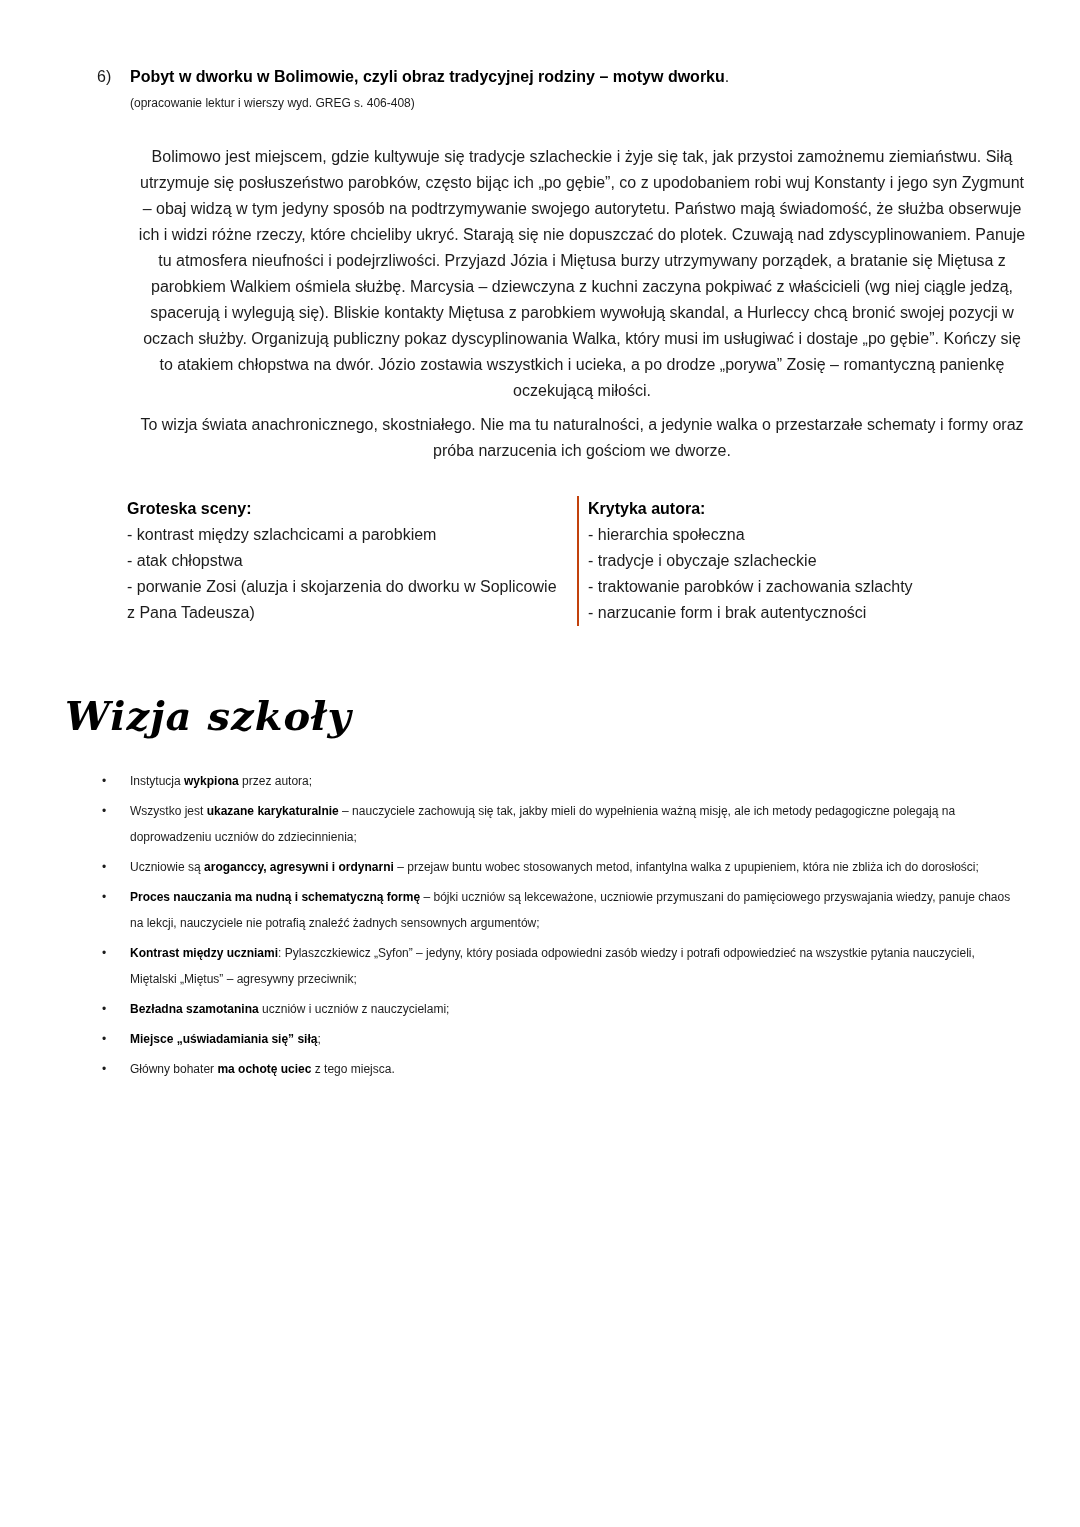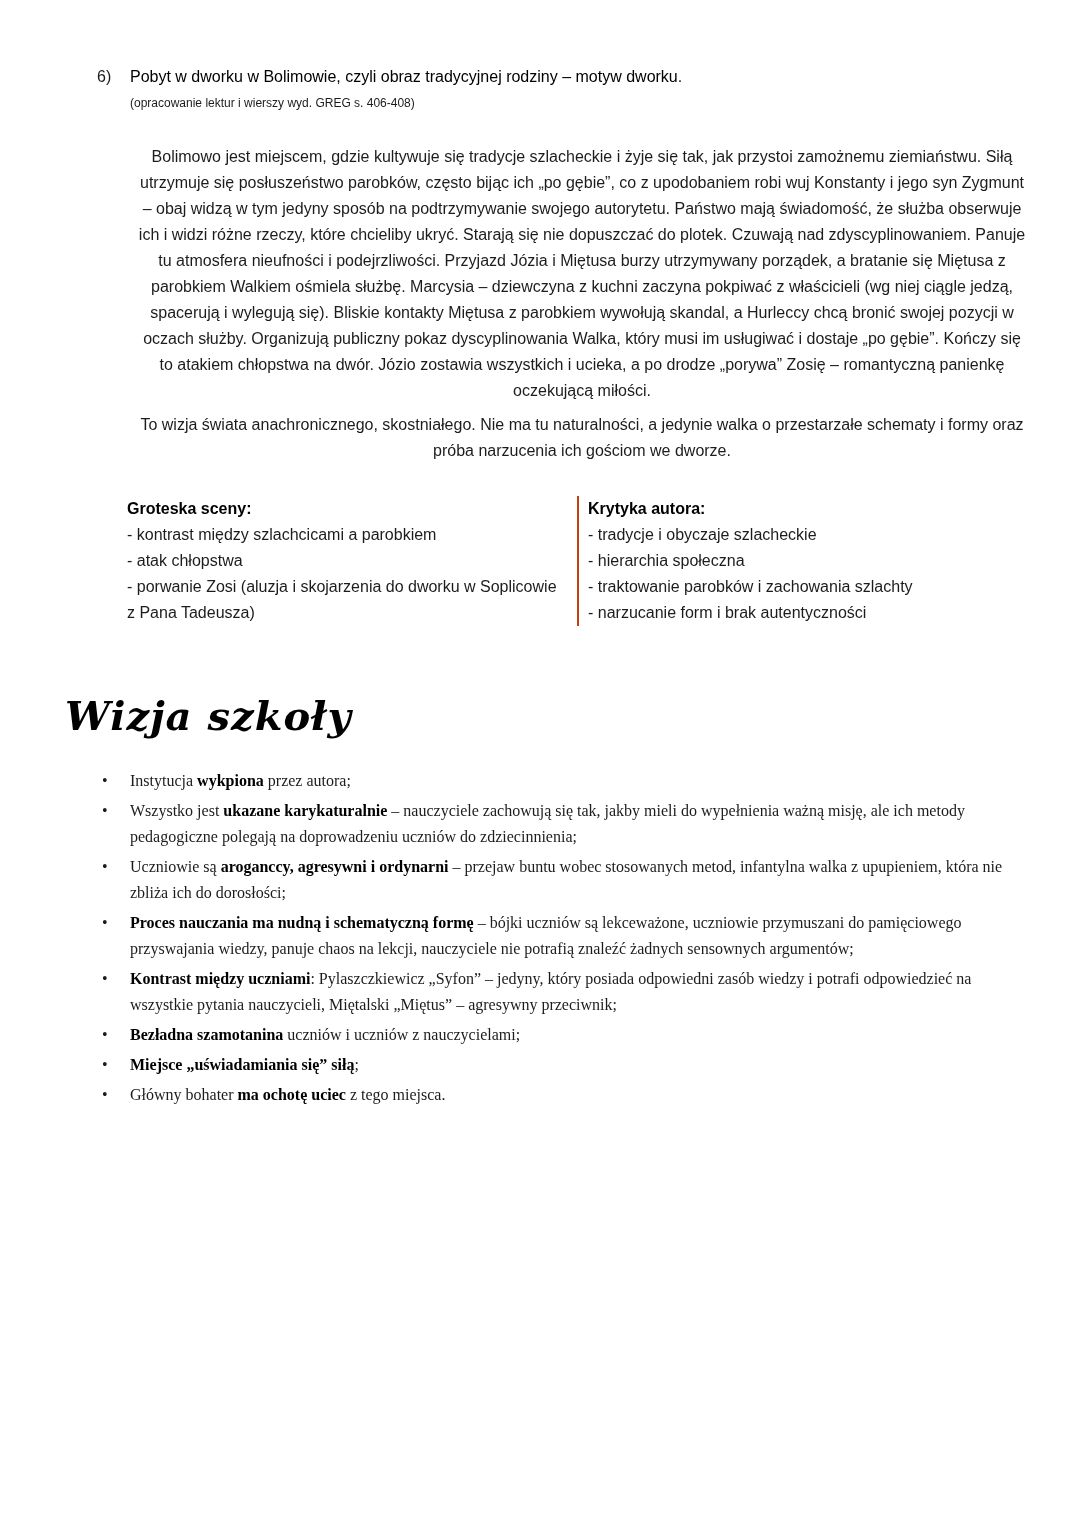--- a/index.html
+++ b/index.html
@@ -26,21 +26,21 @@
     font-size: 16px;
     line-height: 26px;
   }
   .section-num {
     position: absolute;
     left: -33px;
     top: 0;
   }
   .section-title b {
     color: #000;
-    font-weight: normal;
+    font-weight: bold;
   }
   .subtitle {
     font-size: 12px;
     line-height: 26px;
   }
   .body-text {
     margin: 8px;
     font-size: 16px;
     line-height: 26px;
     width: 888px;
@@ -81,23 +81,22 @@
     font-size: 40px;
     line-height: 48px;
     color: #000000;
     letter-spacing: 1px;
   }
   ul.bullets {
     margin: 28px 0 0 0;
     padding: 0;
     list-style: none;
     width: 888px;
-    font-size: 16px;
+    font-size: 12px;
     line-height: 26px;
-    font-family: Liberation Serif, serif;
   }
   ul.bullets li {
     position: relative;
     margin-bottom: 4px;
   }
   ul.bullets li::before {
     content: "\2022";
     position: absolute;
     left: -28px;
     top: 0;
@@ -124,22 +123,22 @@
 
   <div class="compare">
     <div class="col left">
       <div class="col-title">Groteska sceny:</div>
       <div>- kontrast między szlachcicami a parobkiem</div>
       <div>- atak chłopstwa</div>
       <div>- porwanie Zosi (aluzja i skojarzenia do dworku w Soplicowie z Pana Tadeusza)</div>
     </div>
     <div class="col right">
       <div class="col-title">Krytyka autora:</div>
+      <div>- hierarchia społeczna</div>
       <div>- tradycje i obyczaje szlacheckie</div>
-      <div>- hierarchia społeczna</div>
       <div>- traktowanie parobków i zachowania szlachty</div>
       <div>- narzucanie form i brak autentyczności</div>
     </div>
   </div>
 
   <h1 class="script-heading">Wizja szkoły</h1>
 
   <ul class="bullets">
     <li><span>Instytucja </span><b>wykpiona</b><span> przez autora;</span></li>
     <li><span>Wszystko jest </span><b>ukazane karykaturalnie</b><span> – nauczyciele zachowują się tak, jakby mieli do wypełnienia ważną misję, ale ich metody pedagogiczne polegają na doprowadzeniu uczniów do zdziecinnienia;</span></li>

